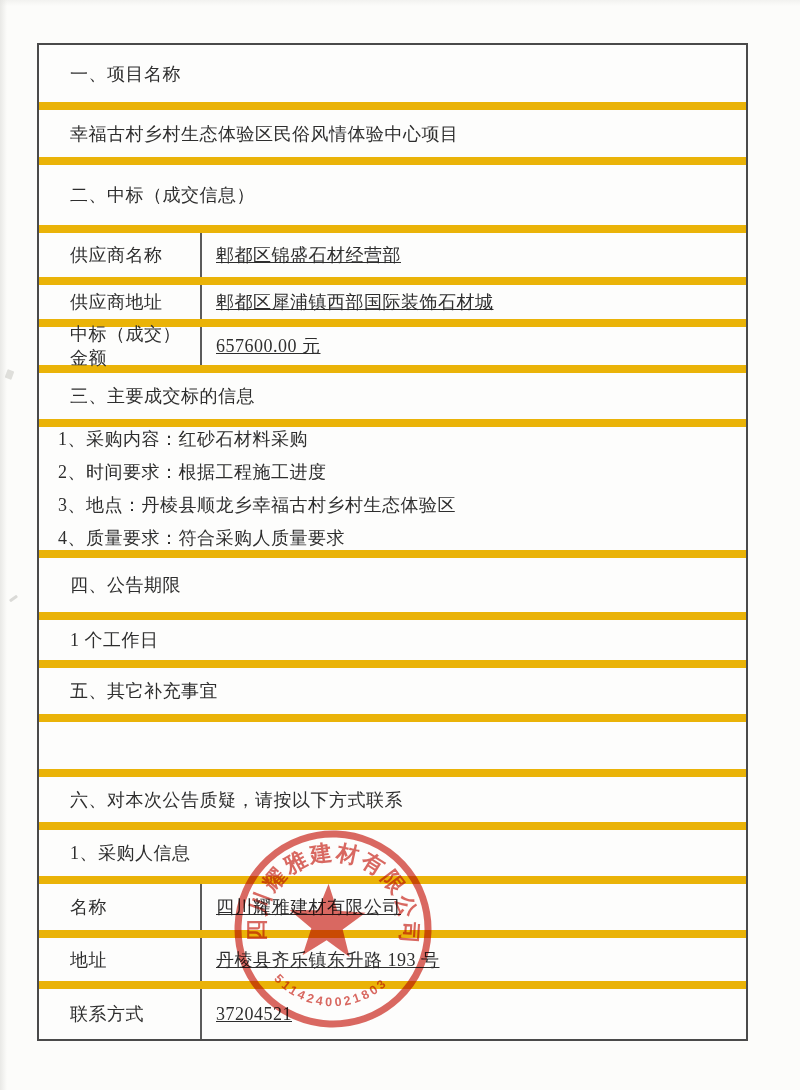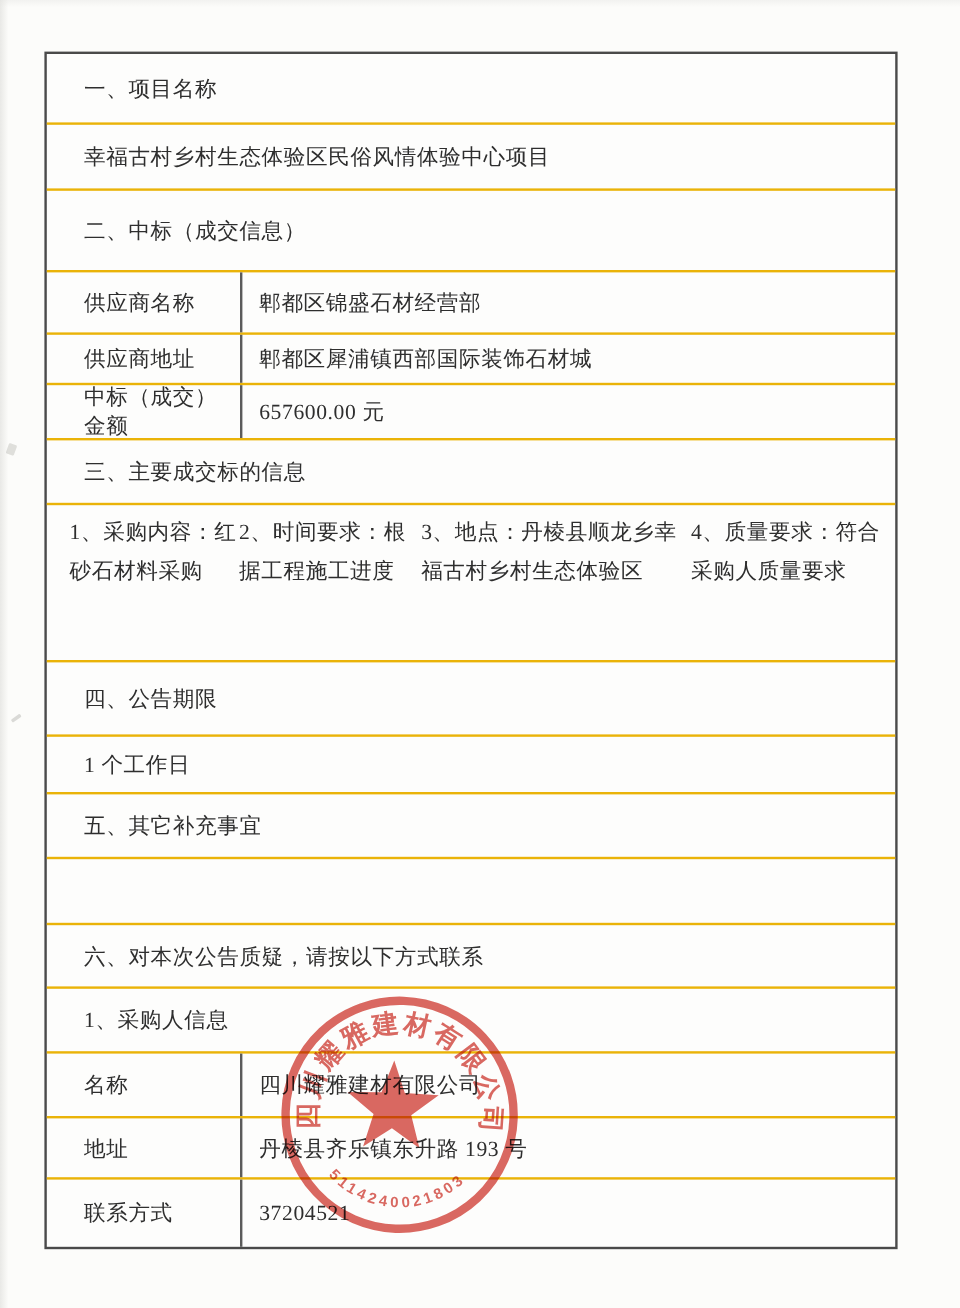--- a/index.html
+++ b/index.html
@@ -29,38 +29,38 @@
   .doc-table{
     position:absolute;left:37px;top:43px;width:711px;
     box-sizing:border-box;
     border:2px solid #4a4a4a;
     background:rgba(255,255,255,.35);
   }
   .row{
     box-sizing:border-box;
     display:flex;
     align-items:stretch;
-    border-top:2px solid #eab308;
+    border-top:8px solid #eab308;
     font-size:18px;
     letter-spacing:.5px;
   }
   .row:first-child{border-top:none;}
   .cell{
     display:flex;align-items:center;
     padding-left:31px;padding-right:8px;
     box-sizing:border-box;
     flex:1;
   }
   .cell-label{
     flex:0 0 163px;
     border-right:2px solid #5b5b5b;
   }
-  .cell-value{flex:1;padding-left:14px;}
+  .cell-value{flex:1;padding-left:14px;text-decoration:underline;}
   .list-row{
-    display:flex;flex-direction:row;justify-content:center;
+    display:flex;flex-direction:column;justify-content:center;
     padding:6px 8px 6px 19px;box-sizing:border-box;
   }
   .list-line{line-height:33px;}
 
   
   .seal{
     position:absolute;left:228px;top:820px;width:212px;height:218px;
     mix-blend-mode:multiply;
     opacity:.88;
     transform:rotate(2deg);

